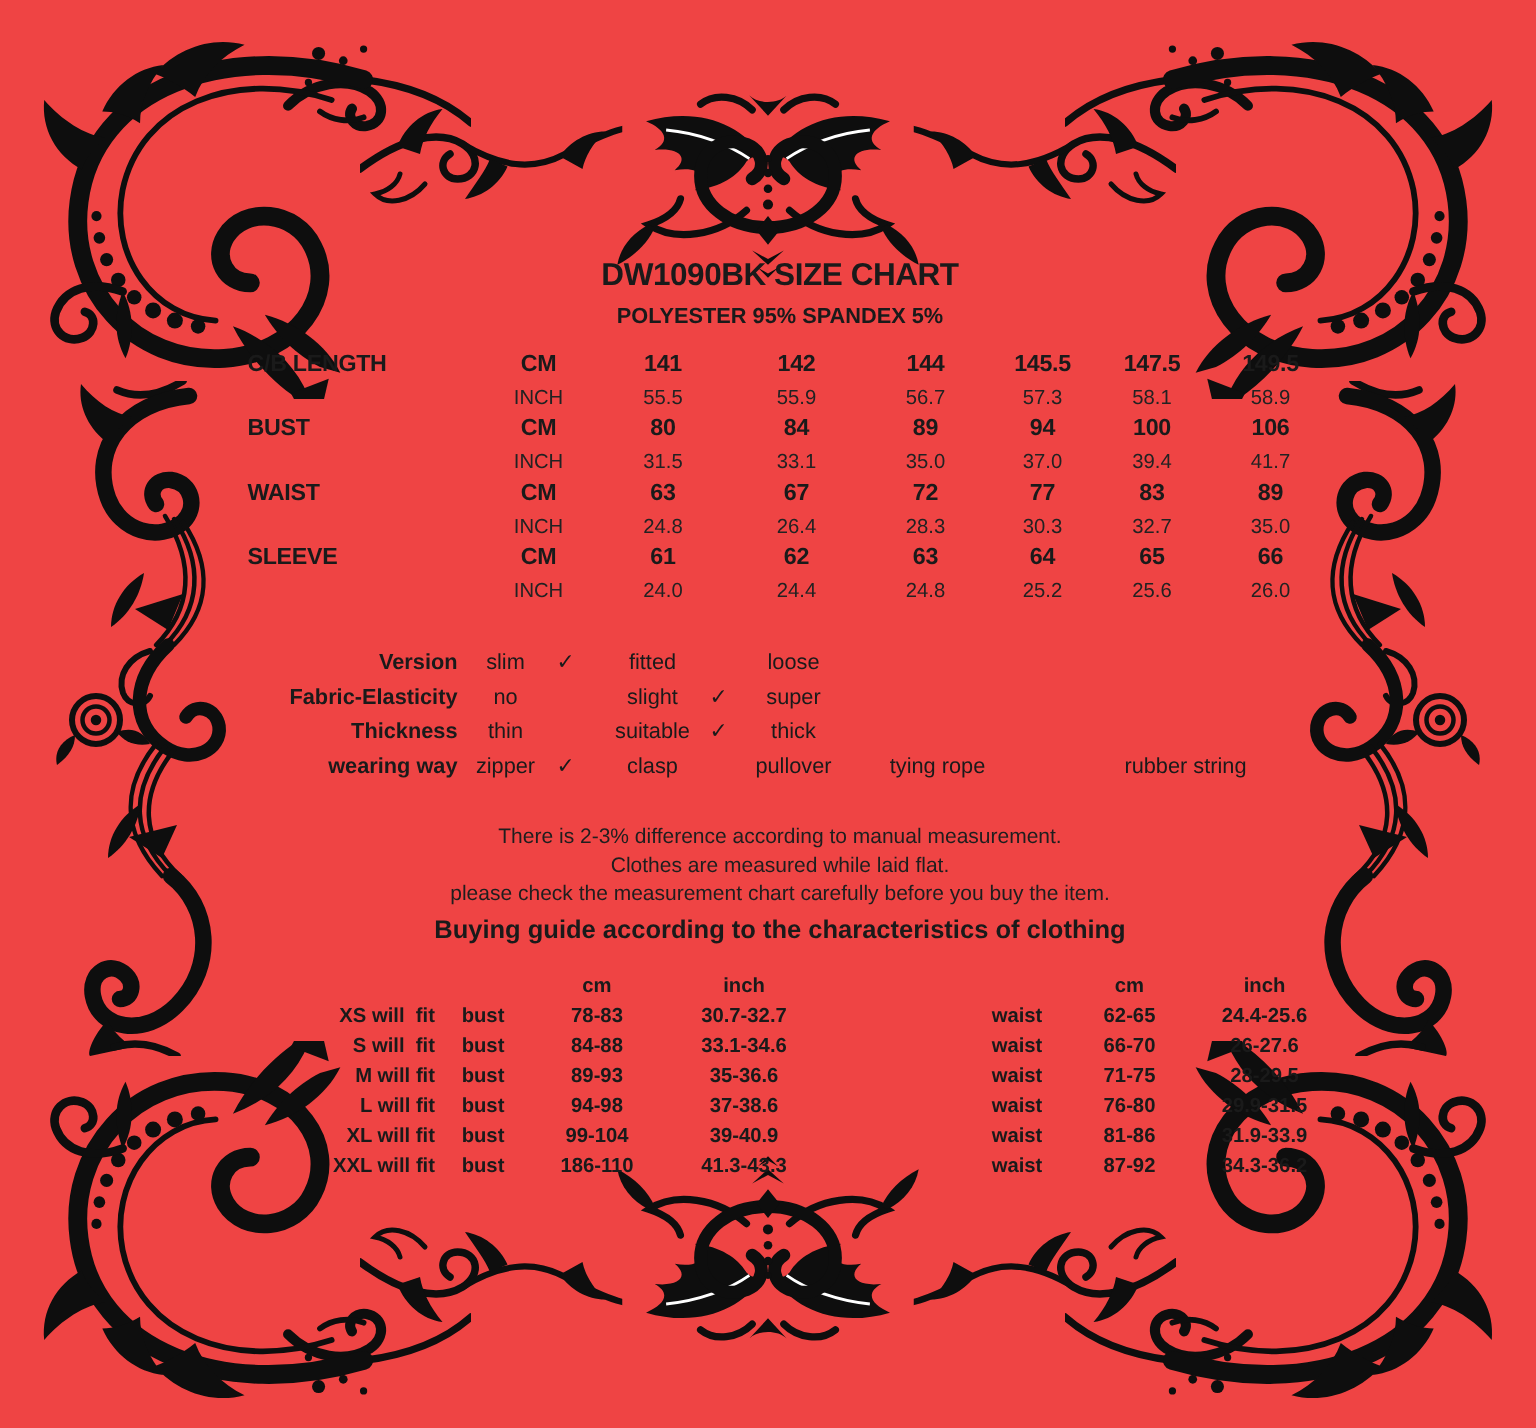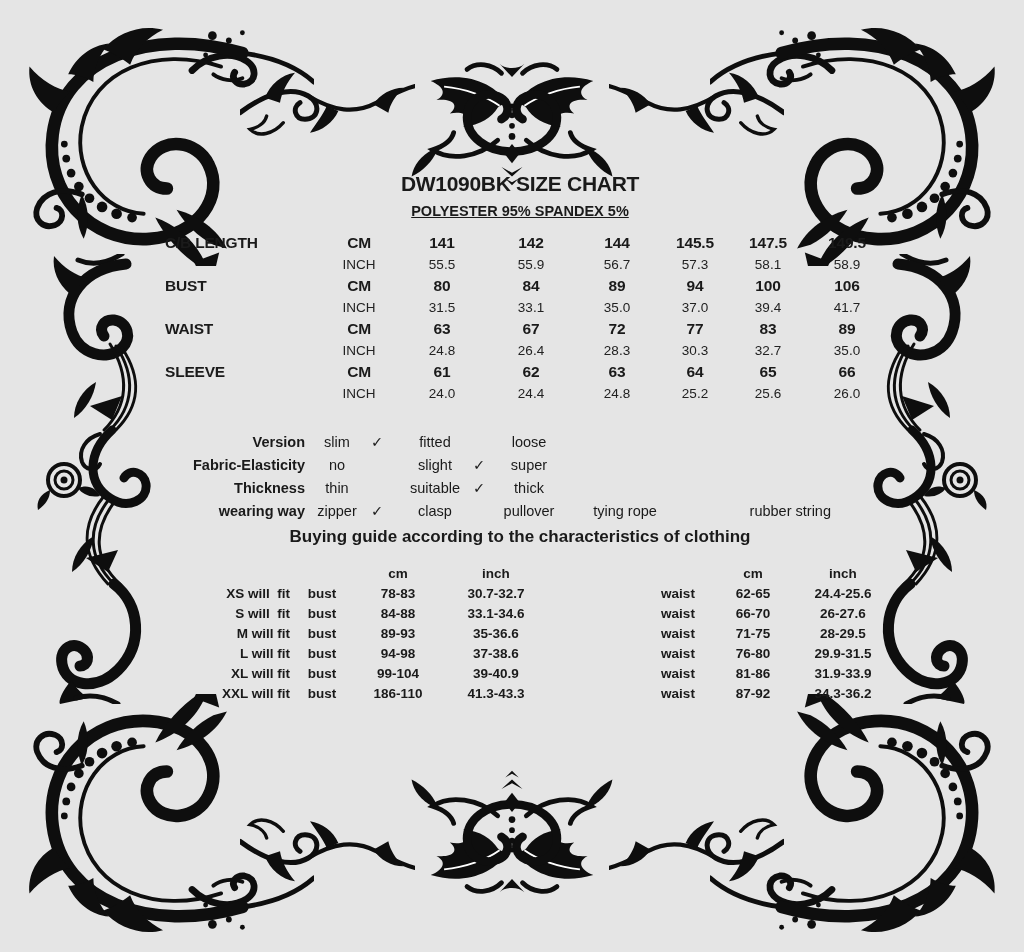--- a/index.html
+++ b/index.html
@@ -1,35 +1,35 @@
 <!DOCTYPE html>
 <html><head>
 <meta charset="utf-8">
 <style>
   html,body{margin:0;padding:0;background:#fff;}
-  .canvas{position:relative;width:1024px;height:952px;background:#e5e5e5;overflow:hidden;
+  .canvas{position:relative;width:1024px;height:952px;background:#ef4444;overflow:hidden;
           font-family:"Liberation Sans","DejaVu Sans",sans-serif;color:#1a1a1a;}
   
   .orn{position:absolute;pointer-events:none;}
   .corner-tl{left:14px;top:24px;width:300px;height:242px;}
   .corner-tr{right:14px;top:24px;width:300px;height:242px;transform:scaleX(-1);}
   .corner-bl{left:14px;bottom:16px;width:300px;height:242px;transform:scaleY(-1);}
   .corner-br{right:14px;bottom:16px;width:300px;height:242px;transform:scale(-1,-1);}
   .crest-top{left:402px;top:56px;width:220px;height:134px;}
   .crest-bottom{left:402px;bottom:52px;width:220px;height:134px;transform:scaleY(-1);}
   .hvine-tl{left:240px;top:64px;width:175px;height:84px;}
   .hvine-tr{right:240px;top:64px;width:175px;height:84px;transform:scaleX(-1);}
   .hvine-bl{left:240px;bottom:62px;width:175px;height:84px;transform:scaleY(-1);}
   .hvine-br{right:240px;bottom:62px;width:175px;height:84px;transform:scale(-1,-1);}
   .vvine-left{left:30px;top:254px;width:130px;height:450px;}
   .vvine-right{right:30px;top:254px;width:130px;height:450px;transform:scaleX(-1);}
   
   .content{position:absolute;left:150px;top:172px;width:740px;}
   .title{font-size:21px;font-weight:700;text-align:center;letter-spacing:-0.3px;}
-  .subtitle{font-size:14.5px;font-weight:700;text-align:center;margin-top:7px;text-decoration:underline;}
+  .subtitle{font-size:14.5px;font-weight:700;text-align:center;margin-top:7px;}
   .size-table{margin-top:13px;}
   .st-row{display:grid;grid-template-columns:170px 78px 88px 90px 82px 74px 72px 86px;
           align-items:center;height:21.5px;}
   .st-row .lbl{text-align:left;padding-left:15px;font-weight:700;font-size:15.5px;letter-spacing:-0.2px;}
   .st-row .cell{text-align:center;}
   .st-bold .cell{font-weight:700;font-size:15.5px;letter-spacing:-0.2px;}
   .st-reg .cell{font-weight:400;font-size:13.5px;color:#222;}
   
   .opts{margin-top:26px;font-size:14.5px;}
   .opt-row{display:flex;align-items:center;height:23px;}
@@ -314,20 +314,25 @@
         <span class="opt-w1">zipper</span>
         <span class="opt-c1">✓</span>
         <span class="opt-w2">clasp</span>
         <span class="opt-c2"></span>
         <span class="opt-w3">pullover</span>
         <span class="opt-w4">tying rope</span>
         <span class="opt-w5">rubber string</span>
       </div>
     </div>
 
+    <div class="notes">
+      <div>There is 2-3% difference according to manual measurement.</div>
+      <div>Clothes are measured while laid flat.</div>
+      <div>please check the measurement chart carefully before you buy the item.</div>
+    </div>
 
     <div class="guide-title">Buying guide according to the characteristics of clothing</div>
 
     <div class="guide-table">
       <div class="gt-row">
         <span class="glbl"></span>
         <span class="gcell"></span>
         <span class="gcell">cm</span>
         <span class="gcell">inch</span>
         <span class="gcell"></span>

